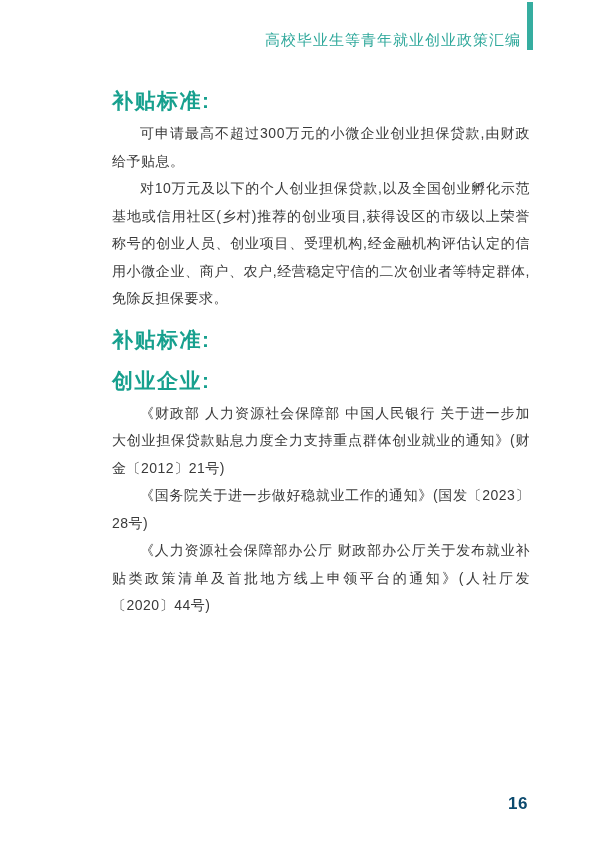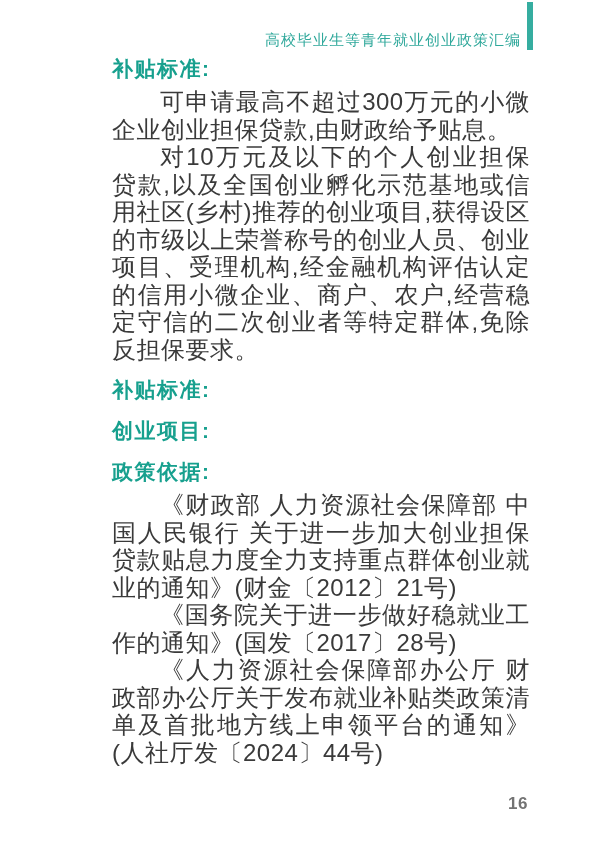--- a/index.html
+++ b/index.html
@@ -39,48 +39,48 @@
     height: 48px;
     margin-left: 6px;
     background: #35ada0;
   }
   
   .content {
     position: absolute;
     top: 0;
     left: 112px;
     right: 70px;
-    padding-top: 55px;
+    padding-top: 87px;
   }
   .section-heading {
     margin: 13px 0 5px 0;
     font-size: 21px;
     font-weight: bold;
     color: #17a08e;
     letter-spacing: 1.5px;
     line-height: 28px;
   }
   .section-heading:first-child {
     margin-top: 0;
   }
   .para {
     margin: 0;
-    font-size: 24px;
+    font-size: 14px;
     line-height: 27.5px;
     color: #3a3a3a;
     text-align: justify;
     text-indent: 2em;
     letter-spacing: 0.5px;
   }
   
   .page-number {
     position: absolute;
     right: 72px;
     bottom: 38px;
-    color: #737373;
+    color: #0c4a6e;
     font-size: 17px;
     font-weight: bold;
     letter-spacing: 0.5px;
   }
 </style>
 </head>
 <body>
 
 <div class="page">
 
@@ -90,24 +90,23 @@
   </div>
 
   <div class="content">
 
     <h2 class="section-heading">补贴标准:</h2>
     <p class="para">可申请最高不超过300万元的小微企业创业担保贷款,由财政给予贴息。</p>
     <p class="para">对10万元及以下的个人创业担保贷款,以及全国创业孵化示范基地或信用社区(乡村)推荐的创业项目,获得设区的市级以上荣誉称号的创业人员、创业项目、受理机构,经金融机构评估认定的信用小微企业、商户、农户,经营稳定守信的二次创业者等特定群体,免除反担保要求。</p>
 
     <h2 class="section-heading">补贴标准:</h2>
 
-    <h2 class="section-heading">创业项目:</h2>
+    <h2 class="section-heading">创业企业:</h2>
 
-    <h2 class="section-heading">政策依据:</h2>
     <p class="para">《财政部 人力资源社会保障部 中国人民银行 关于进一步加大创业担保贷款贴息力度全力支持重点群体创业就业的通知》(财金〔2012〕21号)</p>
-    <p class="para">《国务院关于进一步做好稳就业工作的通知》(国发〔2017〕28号)</p>
-    <p class="para">《人力资源社会保障部办公厅 财政部办公厅关于发布就业补贴类政策清单及首批地方线上申领平台的通知》(人社厅发〔2024〕44号)</p>
+    <p class="para">《国务院关于进一步做好稳就业工作的通知》(国发〔2023〕28号)</p>
+    <p class="para">《人力资源社会保障部办公厅 财政部办公厅关于发布就业补贴类政策清单及首批地方线上申领平台的通知》(人社厅发〔2020〕44号)</p>
 
   </div>
 
   <span class="page-number">16</span>
 
 </div>
 
 </body></html>

